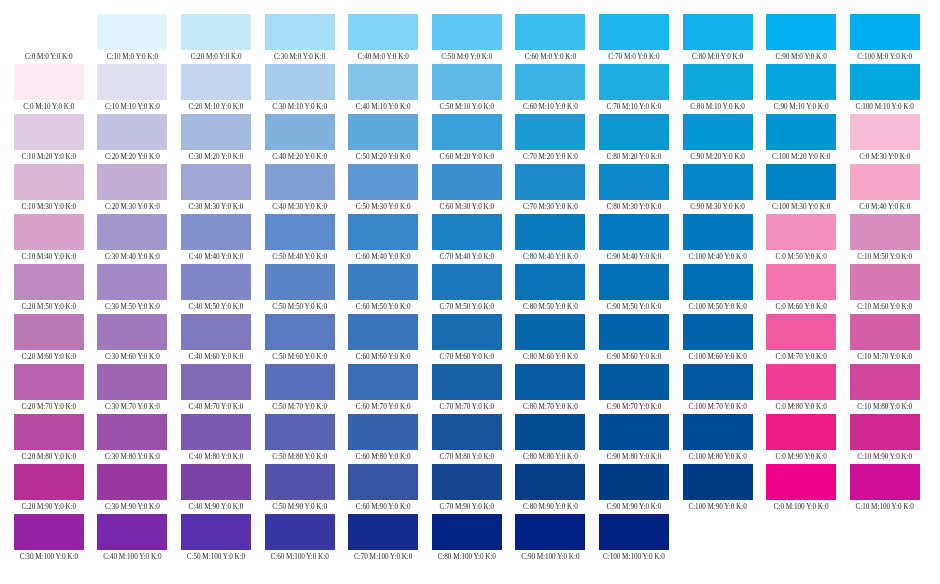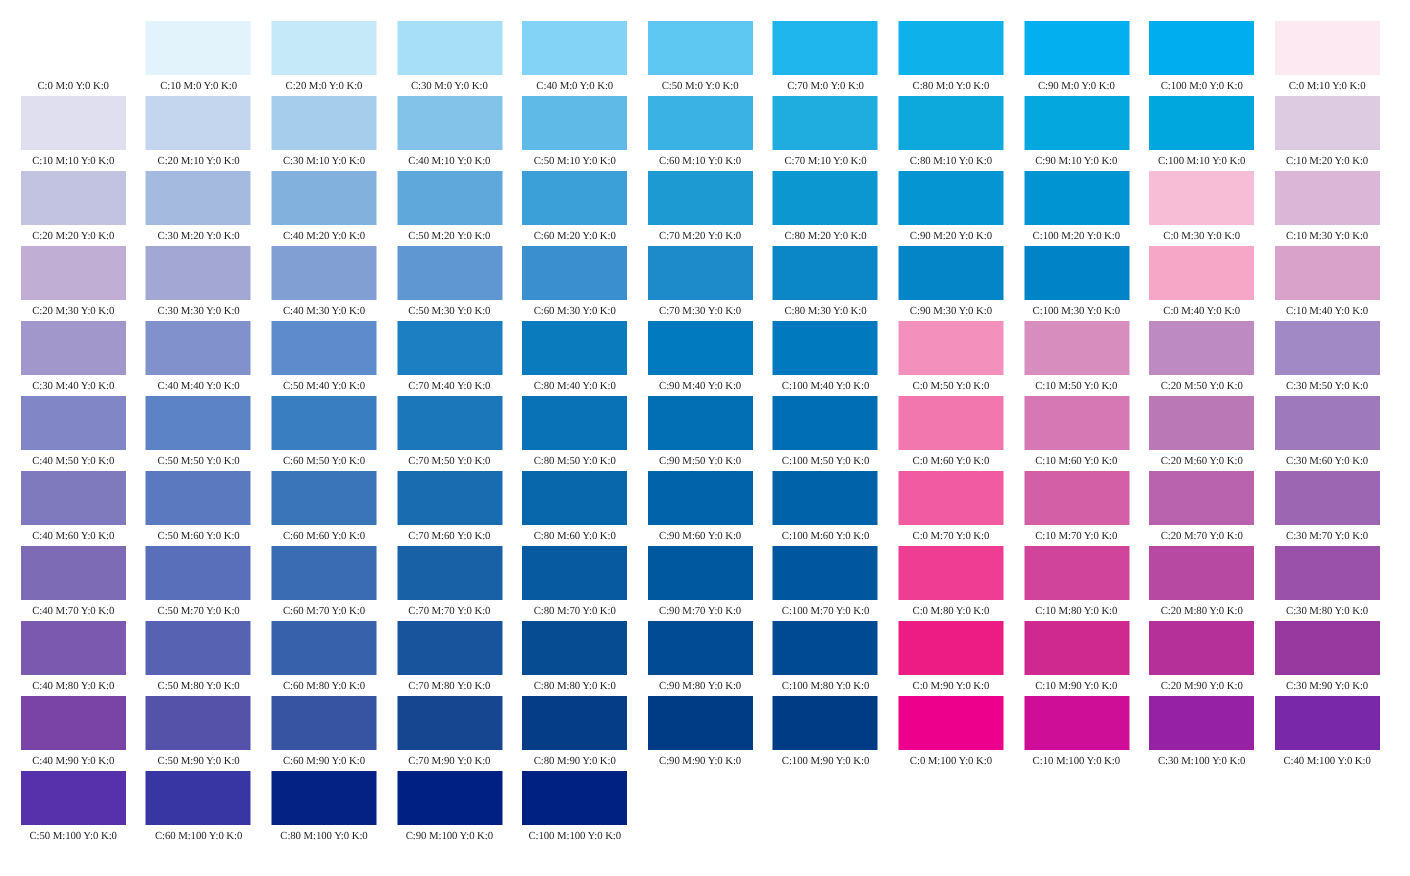--- a/index.html
+++ b/index.html
@@ -77,20 +77,24 @@
       </div>
       <div class="swatch-cell">
         <div class="swatch-chip" style="background-color: rgb(131, 211, 246);"></div>
         <div class="swatch-label">C:40 M:0 Y:0 K:0</div>
       </div>
       <div class="swatch-cell">
         <div class="swatch-chip" style="background-color: rgb(94, 200, 243);"></div>
         <div class="swatch-label">C:50 M:0 Y:0 K:0</div>
       </div>
       <div class="swatch-cell">
+        <div class="swatch-chip" style="background-color: rgb(57, 190, 239);"></div>
+        <div class="swatch-label">C:60 M:0 Y:0 K:0</div>
+      </div>
+      <div class="swatch-cell">
         <div class="swatch-chip" style="background-color: rgb(30, 182, 236);"></div>
         <div class="swatch-label">C:70 M:0 Y:0 K:0</div>
       </div>
       <div class="swatch-cell">
         <div class="swatch-chip" style="background-color: rgb(15, 177, 235);"></div>
         <div class="swatch-label">C:80 M:0 Y:0 K:0</div>
       </div>
       <div class="swatch-cell">
         <div class="swatch-chip" style="background-color: rgb(4, 175, 239);"></div>
         <div class="swatch-label">C:90 M:0 Y:0 K:0</div>
@@ -241,20 +245,24 @@
       </div>
       <div class="swatch-cell">
         <div class="swatch-chip" style="background-color: rgb(129, 145, 204);"></div>
         <div class="swatch-label">C:40 M:40 Y:0 K:0</div>
       </div>
       <div class="swatch-cell">
         <div class="swatch-chip" style="background-color: rgb(93, 139, 203);"></div>
         <div class="swatch-label">C:50 M:40 Y:0 K:0</div>
       </div>
       <div class="swatch-cell">
+        <div class="swatch-chip" style="background-color: rgb(58, 133, 200);"></div>
+        <div class="swatch-label">C:60 M:40 Y:0 K:0</div>
+      </div>
+      <div class="swatch-cell">
         <div class="swatch-chip" style="background-color: rgb(28, 127, 194);"></div>
         <div class="swatch-label">C:70 M:40 Y:0 K:0</div>
       </div>
       <div class="swatch-cell">
         <div class="swatch-chip" style="background-color: rgb(10, 124, 190);"></div>
         <div class="swatch-label">C:80 M:40 Y:0 K:0</div>
       </div>
       <div class="swatch-cell">
         <div class="swatch-chip" style="background-color: rgb(2, 122, 191);"></div>
         <div class="swatch-label">C:90 M:40 Y:0 K:0</div>
@@ -499,20 +507,24 @@
         <div class="swatch-chip" style="background-color: rgb(120, 40, 169);"></div>
         <div class="swatch-label">C:40 M:100 Y:0 K:0</div>
       </div>
       <div class="swatch-cell">
         <div class="swatch-chip" style="background-color: rgb(86, 49, 171);"></div>
         <div class="swatch-label">C:50 M:100 Y:0 K:0</div>
       </div>
       <div class="swatch-cell">
         <div class="swatch-chip" style="background-color: rgb(56, 54, 163);"></div>
         <div class="swatch-label">C:60 M:100 Y:0 K:0</div>
+      </div>
+      <div class="swatch-cell">
+        <div class="swatch-chip" style="background-color: rgb(22, 43, 142);"></div>
+        <div class="swatch-label">C:70 M:100 Y:0 K:0</div>
       </div>
       <div class="swatch-cell">
         <div class="swatch-chip" style="background-color: rgb(4, 34, 131);"></div>
         <div class="swatch-label">C:80 M:100 Y:0 K:0</div>
       </div>
       <div class="swatch-cell">
         <div class="swatch-chip" style="background-color: rgb(0, 33, 131);"></div>
         <div class="swatch-label">C:90 M:100 Y:0 K:0</div>
       </div>
       <div class="swatch-cell">

